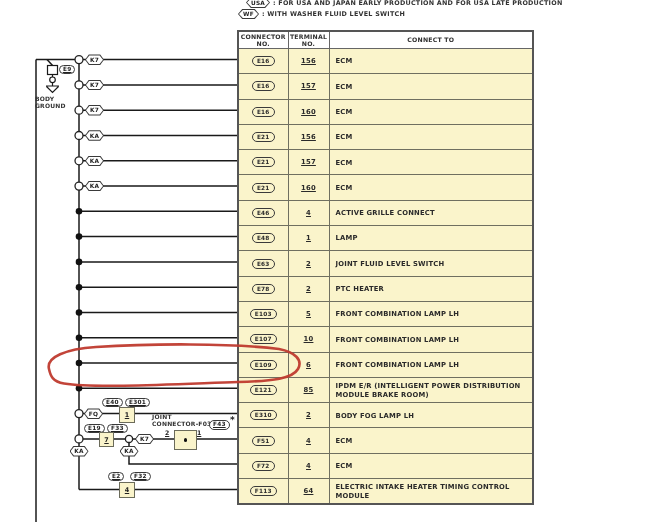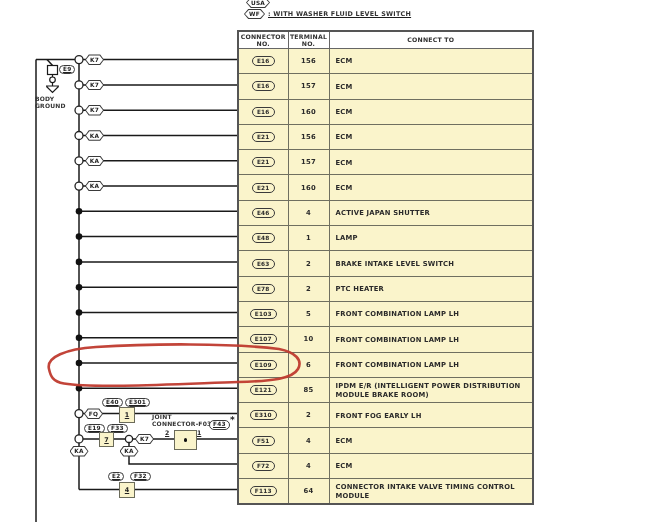--- a/index.html
+++ b/index.html
@@ -37,21 +37,21 @@
              width:295px;border:2px solid #555;}
   #conn th{background:#fff;border:1px solid #666;font-size:6.2px;font-weight:700;letter-spacing:.2px;
            color:#333;height:16px;line-height:1.15;padding:0;}
   #conn td{background:#faf4cb;border:1px solid #6f6f60;height:23.3px;padding:0;font-size:6.8px;
            font-weight:700;letter-spacing:.2px;color:#2a2a2a;}
   #conn td.c-conn{text-align:center;}
   #conn td.c-term{text-align:center;}
   #conn td.c-desc{text-align:left;padding:1px 3px 0 6px;line-height:1.25;}
   .badge{display:inline-block;border:1px solid #3a3a3a;border-radius:6px;background:transparent;
          font-size:5.8px;font-weight:700;padding:0 4px;line-height:8px;}
-  .tnum{}
+  .tnum{text-decoration:underline;}
 </style>
 </head>
 <body>
 
 <div id="stage">
 
   <svg class="layer" width="650" height="529" viewBox="0 0 650 529">
     <g stroke="#1a1a1a" stroke-width="1.5" fill="none">
 
       <path d="M36,59.6 V522"></path>
@@ -99,22 +99,23 @@
         <circle cx="79" cy="388.3" r="3.3"></circle>
     </g>
   </svg>
 
   <div class="note" style="left:246px;top:-3px;">
     <span class="hex" style="position:relative;width:24px;height:11px;flex:none;">
       <span class="h-o"></span>
         <span class="h-i"></span>
       <span class="h-t">USA</span>
     </span>
+    <span class="note-text">: FOR USA AND JAPAN EARLY PRODUCTION AND FOR USA LATE PRODUCTION</span>
   </div>
-  <div class="note" style="left:244px;top:9px;text-decoration:underline;">
+  <div class="note" style="left:238px;top:9px;">
     <span class="hex" style="position:relative;width:21px;height:10px;flex:none;">
       <span class="h-o"></span>
         <span class="h-i"></span>
       <span class="h-t">WF</span>
     </span>
     <span class="note-text">: WITH WASHER FLUID LEVEL SWITCH</span>
   </div>
 
   <span class="oval" style="left:59px;top:64.5px;">E9</span>
   <div class="tinytext" style="left:35px;top:95px;">
@@ -239,31 +240,31 @@
           <td class="c-desc">ECM</td>
         </tr>
         <tr>
           <td class="c-conn"><span class="badge">E21</span></td>
           <td class="c-term"><span class="tnum">160</span></td>
           <td class="c-desc">ECM</td>
         </tr>
         <tr>
           <td class="c-conn"><span class="badge">E46</span></td>
           <td class="c-term"><span class="tnum">4</span></td>
-          <td class="c-desc">ACTIVE JAPAN SHUTTER</td>
+          <td class="c-desc">ACTIVE GRILLE CONNECT</td>
         </tr>
         <tr>
           <td class="c-conn"><span class="badge">E48</span></td>
           <td class="c-term"><span class="tnum">1</span></td>
           <td class="c-desc">LAMP</td>
         </tr>
         <tr>
           <td class="c-conn"><span class="badge">E63</span></td>
           <td class="c-term"><span class="tnum">2</span></td>
-          <td class="c-desc">BRAKE INTAKE LEVEL SWITCH</td>
+          <td class="c-desc">JOINT FLUID LEVEL SWITCH</td>
         </tr>
         <tr>
           <td class="c-conn"><span class="badge">E78</span></td>
           <td class="c-term"><span class="tnum">2</span></td>
           <td class="c-desc">PTC HEATER</td>
         </tr>
         <tr>
           <td class="c-conn"><span class="badge">E103</span></td>
           <td class="c-term"><span class="tnum">5</span></td>
           <td class="c-desc">FRONT COMBINATION LAMP LH</td>
@@ -279,36 +280,36 @@
           <td class="c-desc">FRONT COMBINATION LAMP LH</td>
         </tr>
         <tr>
           <td class="c-conn"><span class="badge">E121</span></td>
           <td class="c-term"><span class="tnum">85</span></td>
           <td class="c-desc">IPDM E/R (INTELLIGENT POWER DISTRIBUTION MODULE BRAKE ROOM)</td>
         </tr>
         <tr>
           <td class="c-conn"><span class="badge">E310</span></td>
           <td class="c-term"><span class="tnum">2</span></td>
-          <td class="c-desc">FRONT FOG EARLY LH</td>
+          <td class="c-desc">BODY FOG LAMP LH</td>
         </tr>
         <tr>
           <td class="c-conn"><span class="badge">F51</span></td>
           <td class="c-term"><span class="tnum">4</span></td>
           <td class="c-desc">ECM</td>
         </tr>
         <tr>
           <td class="c-conn"><span class="badge">F72</span></td>
           <td class="c-term"><span class="tnum">4</span></td>
           <td class="c-desc">ECM</td>
         </tr>
         <tr>
           <td class="c-conn"><span class="badge">F113</span></td>
           <td class="c-term"><span class="tnum">64</span></td>
-          <td class="c-desc">CONNECTOR INTAKE VALVE TIMING CONTROL MODULE</td>
+          <td class="c-desc">ELECTRIC INTAKE HEATER TIMING CONTROL MODULE</td>
         </tr>
       </tbody>
   </table>
 
   <svg class="layer" width="650" height="529" viewBox="0 0 650 529" style="z-index:5;">
     <path d="M 49,369 C 46,357 66,349 96,347 C 150,343.5 232,343 279,349
              C 295,352 303,360 298,369 C 292.5,378.5 274,381 238,382
              C 178,384 96,388.5 64,383.5 C 52.5,381.5 50.5,376 49,369 Z" fill="none" stroke="#bf3a2e" stroke-width="2.6" stroke-linecap="round" opacity="0.95"></path>
   </svg>
 </div>

